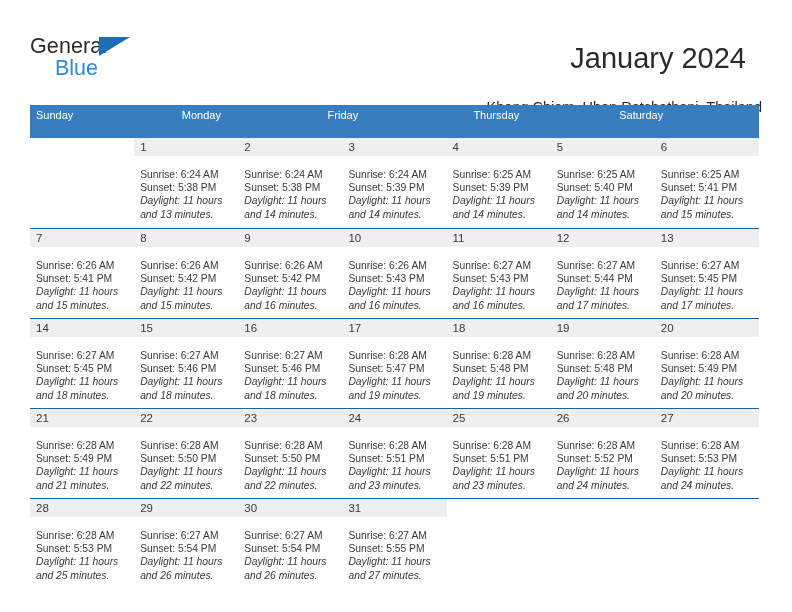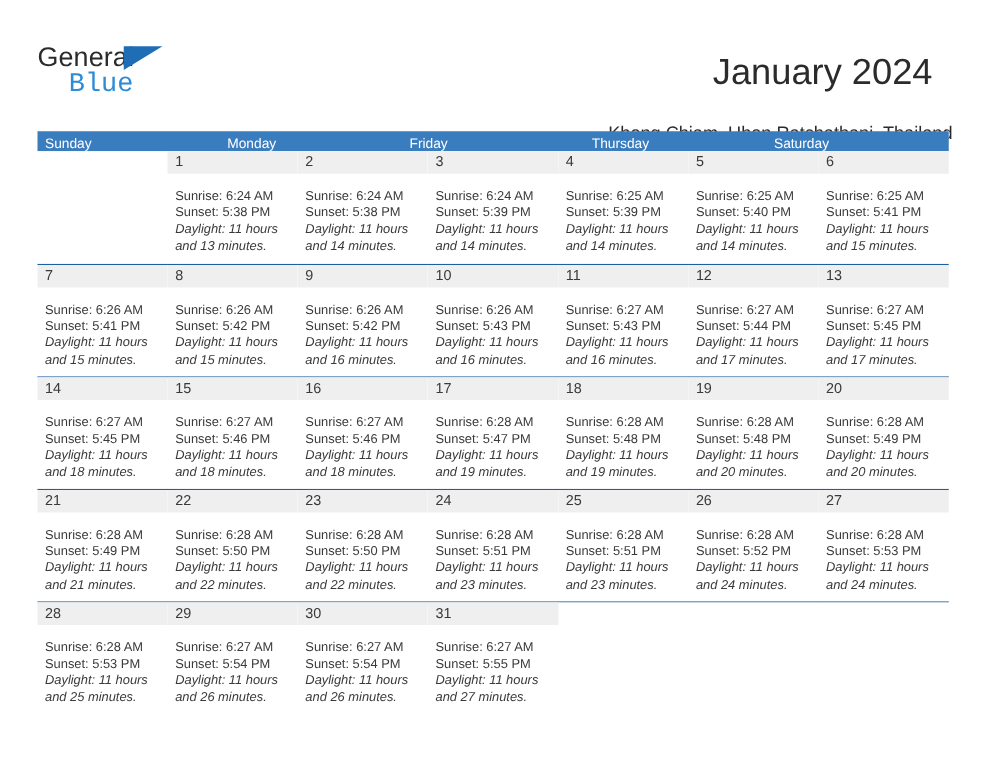--- a/index.html
+++ b/index.html
@@ -57,21 +57,21 @@
     border-left: 31px solid #1f6db5;
     border-bottom: 19px solid transparent;
   }
   .logo-blue {
     position: absolute;
     left: 25px;
     top: 22px;
     font-size: 21.5px;
     color: #2e8bd6;
     line-height: 1;
-    font-family: Liberation Mono, monospace;
+    font-family: Liberation Sans, sans-serif;
   }
   .title-block {
     position: absolute;
     right: 0;
     top: 0;
     text-align: right;
   }
   .cal-title {
     font-size: 29px;
     font-weight: 400;
@@ -92,21 +92,21 @@
   
   .calendar {
     position: absolute;
     left: 30px;
     top: 105px;
     width: 729px;
   }
   .weekday-header {
     display: flex;
     background: #3a7dbf;
-    height: 16px;
+    height: 33px;
   }
   .weekday-cell {
     flex: 1 1 104.14px;
     width: 104.14px;
     color: #ffffff;
     font-size: 11px;
     line-height: 20px;
     padding-left: 6px;
     white-space: nowrap;
     overflow: hidden;

